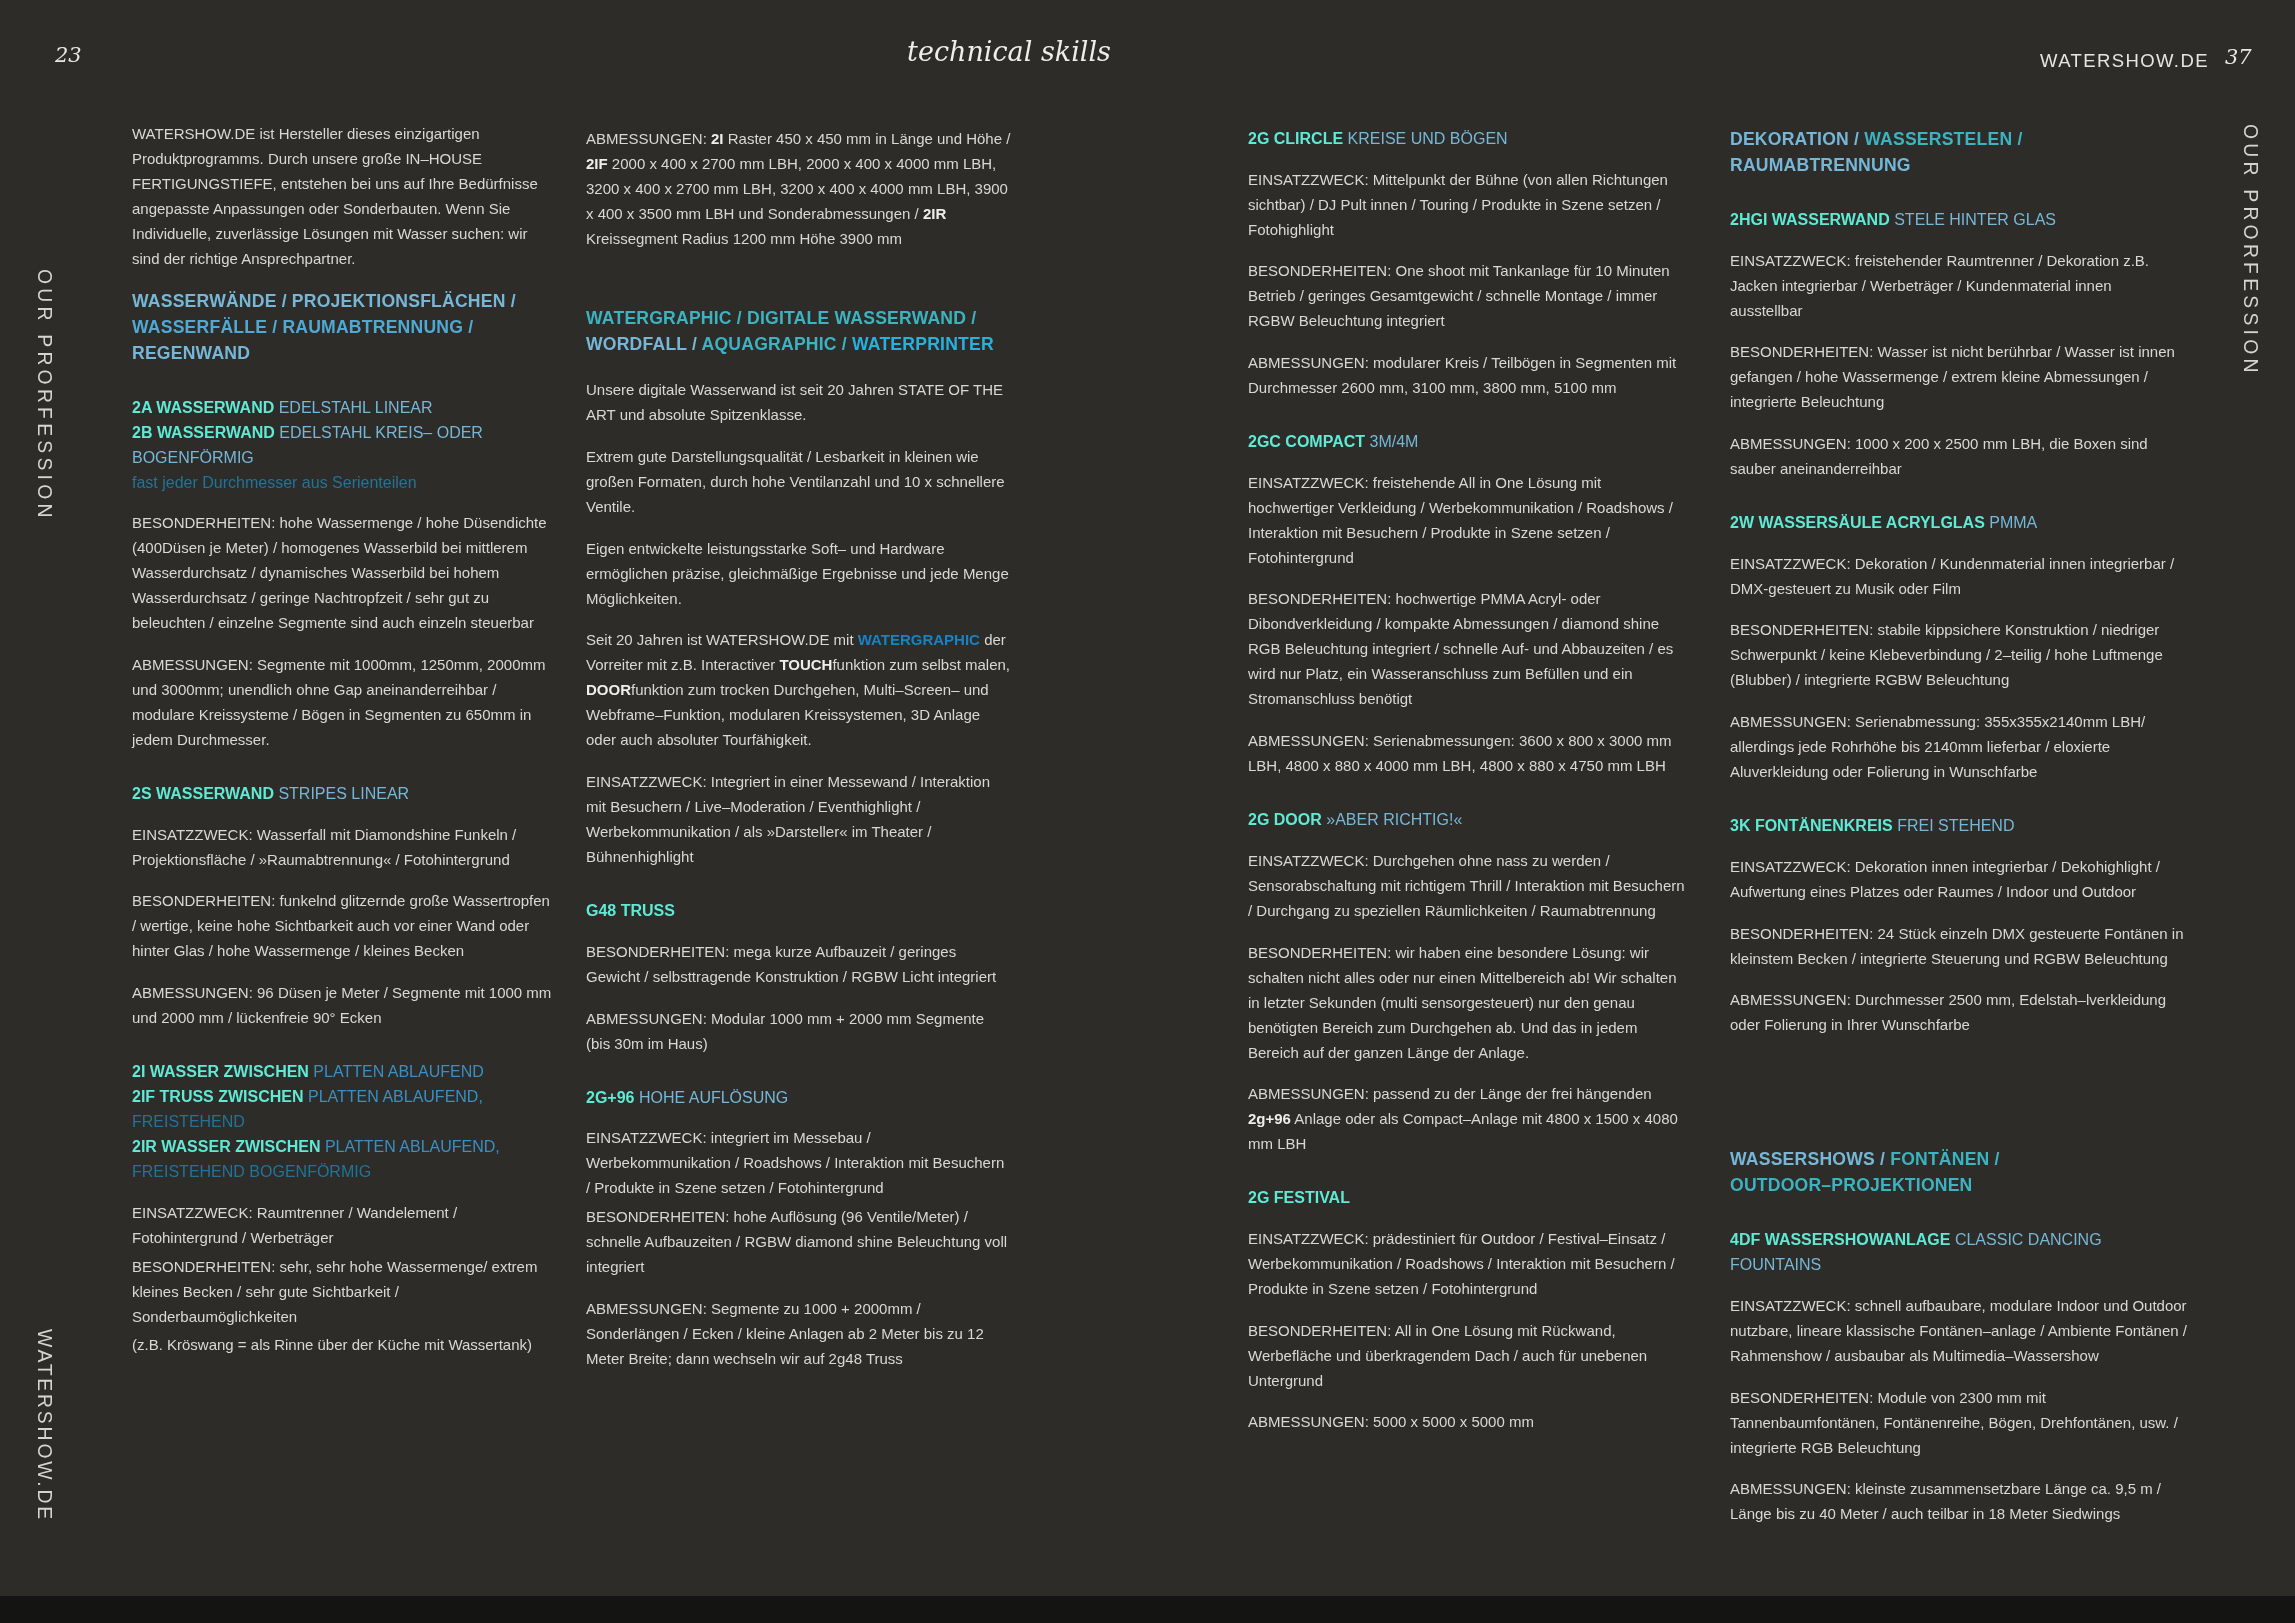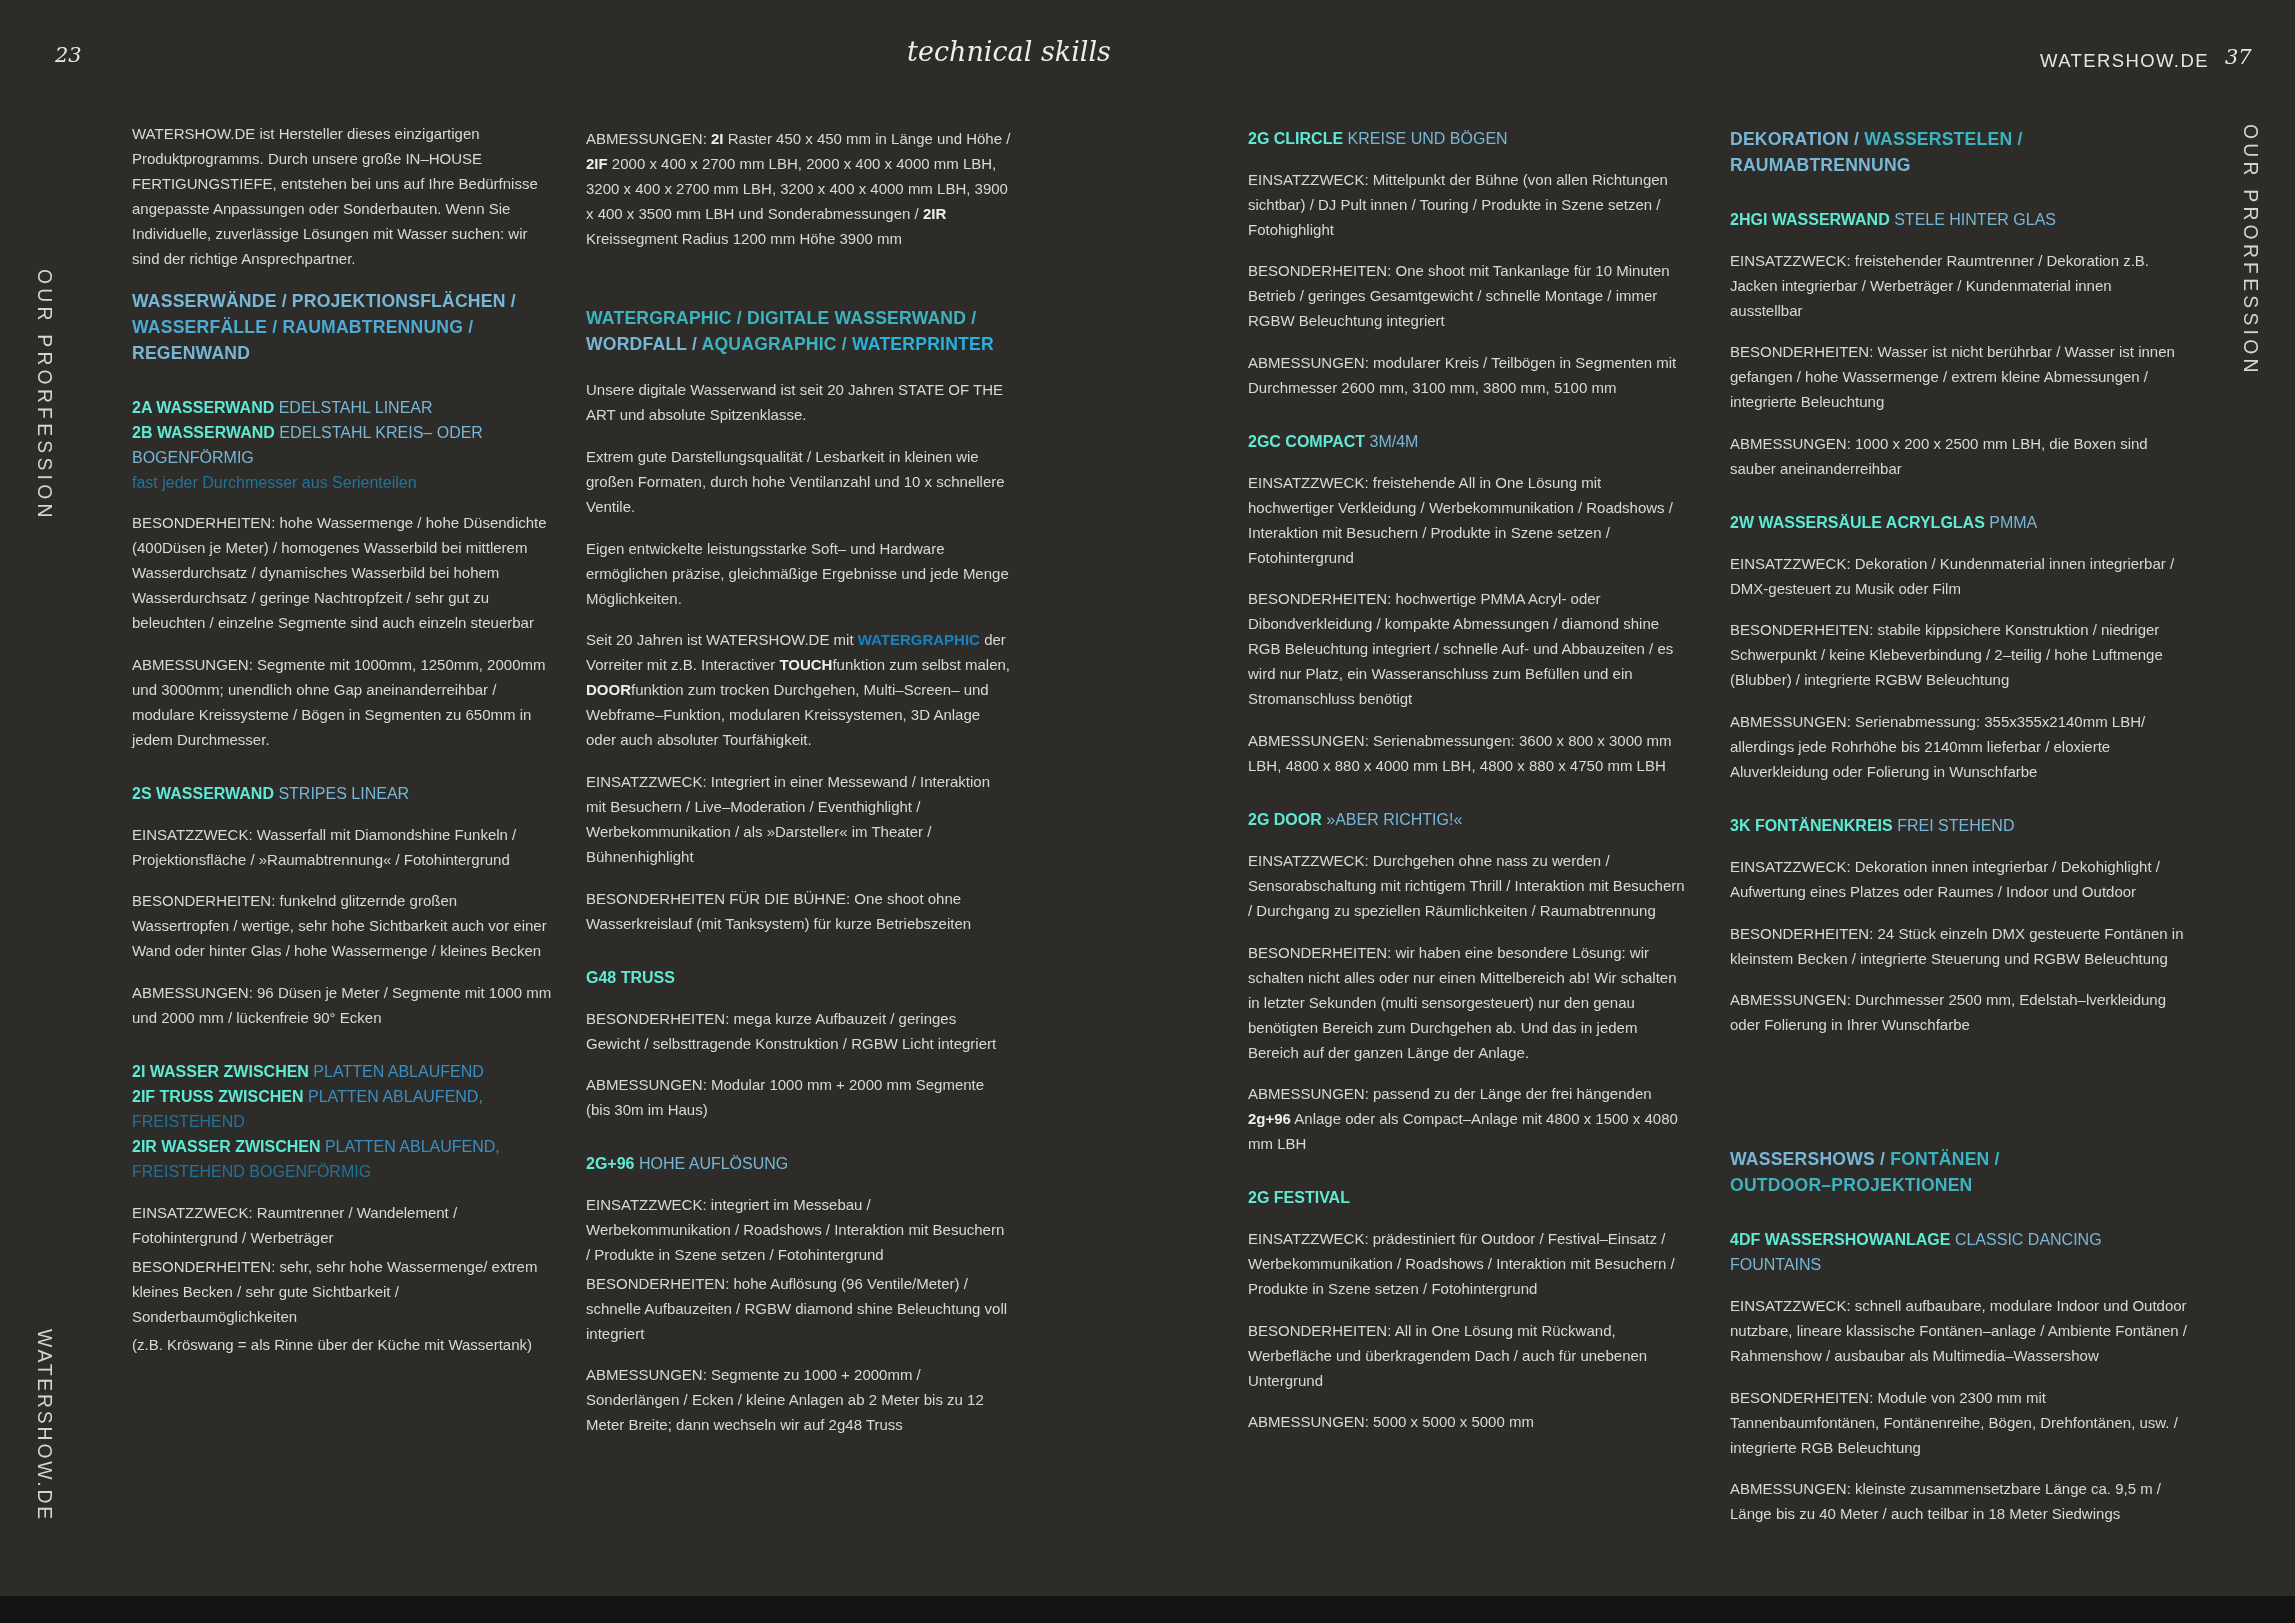--- a/index.html
+++ b/index.html
@@ -67,21 +67,21 @@
     <h3 class="prod">
       <span class="code">2A WASSERWAND</span><span class="rest"> EDELSTAHL LINEAR</span><br>
       <span class="code">2B WASSERWAND</span><span class="rest"> EDELSTAHL KREIS– ODER BOGENFÖRMIG</span>
       <span class="sub">fast jeder Durchmesser aus Serienteilen</span>
     </h3>
     <p>BESONDERHEITEN: hohe Wassermenge / hohe Düsendichte (400Düsen je Meter) / homogenes Wasserbild bei mittlerem Wasserdurchsatz / dynamisches Wasserbild bei hohem Wasserdurchsatz /  geringe Nachtropfzeit / sehr gut zu beleuchten / einzelne Segmente sind auch einzeln steuerbar</p>
     <p>ABMESSUNGEN: Segmente mit 1000mm, 1250mm, 2000mm und 3000mm; unendlich ohne Gap aneinanderreihbar / modulare Kreissysteme / Bögen in Segmenten zu 650mm in jedem Durchmesser.</p>
 
     <h3 class="prod"><span class="code">2S WASSERWAND</span><span class="rest"> STRIPES LINEAR</span></h3>
     <p>EINSATZZWECK: Wasserfall mit Diamondshine Funkeln /  Projektionsfläche / »Raumabtrennung« / Fotohintergrund</p>
-    <p>BESONDERHEITEN: funkelnd glitzernde großen Wassertropfen / wertige, sehr hohe Sichtbarkeit auch vor einer Wand oder hinter Glas / hohe Wassermenge /  kleines Becken</p>
+    <p>BESONDERHEITEN: funkelnd glitzernde große Wassertropfen / wertige, keine hohe Sichtbarkeit auch vor einer Wand oder hinter Glas / hohe Wassermenge /  kleines Becken</p>
     <p>ABMESSUNGEN: 96 Düsen je Meter / Segmente mit 1000 mm und 2000 mm / lückenfreie 90° Ecken</p>
 
     <h3 class="prod">
       <span class="code">2I WASSER ZWISCHEN</span><span class="restb"> PLATTEN ABLAUFEND</span><br>
       <span class="code">2IF TRUSS ZWISCHEN</span><span class="restb"> PLATTEN ABLAUFEND,</span>
       <span class="sub">FREISTEHEND</span>
       <span class="code">2IR WASSER ZWISCHEN</span><span class="restb"> PLATTEN ABLAUFEND,</span>
       <span class="sub">FREISTEHEND BOGENFÖRMIG</span>
     </h3>
     <p class="tight">EINSATZZWECK: Raumtrenner / Wandelement / Fotohintergrund / Werbeträger</p>
@@ -93,21 +93,20 @@
     <p><span>ABMESSUNGEN: </span><b class="wb">2I</b><span> Raster 450 x 450 mm in Länge und Höhe / </span><b class="wb">2IF</b><span> 2000 x 400 x 2700 mm LBH, 2000 x 400 x 4000 mm LBH, 3200 x 400 x 2700 mm LBH, 3200 x 400 x 4000 mm LBH, 3900 x 400 x 3500 mm LBH und Sonderabmessungen / </span><b class="wb">2IR</b><span> Kreissegment Radius 1200 mm Höhe 3900 mm</span></p>
 
     <h2 class="sechead mt-xl"><span class="tl">WATERGRAPHIC / DIGITALE WASSERWAND /
 </span><span class="lb">WORDFALL / </span><span class="tl">AQUAGRAPHIC / </span><span class="cy">WATERPRINTER</span></h2>
 
     <p>Unsere digitale Wasserwand ist seit 20 Jahren STATE OF THE ART und absolute Spitzenklasse.</p>
     <p>Extrem gute Darstellungsqualität /  Lesbarkeit in kleinen wie großen Formaten, durch hohe Ventilanzahl und 10 x schnellere Ventile.</p>
     <p>Eigen entwickelte leistungsstarke Soft– und Hardware ermöglichen präzise, gleichmäßige Ergebnisse und jede Menge Möglichkeiten.</p>
     <p><span>Seit 20 Jahren ist WATERSHOW.DE mit </span><b class="wc">WATERGRAPHIC</b><span> der Vorreiter mit z.B. Interactiver </span><b class="wb">TOUCH</b><span>funktion zum selbst malen, </span><b class="wb">DOOR</b><span>funktion zum trocken Durchgehen, Multi–Screen– und Webframe–Funktion, modularen Kreissystemen, 3D Anlage oder auch absoluter Tourfähigkeit.</span></p>
     <p>EINSATZZWECK: Integriert in einer Messewand / Interaktion mit Besuchern / Live–Moderation / Eventhighlight / Werbekommunikation / als »Darsteller« im Theater / Bühnenhighlight</p>
-    <p>BESONDERHEITEN FÜR DIE BÜHNE: One shoot ohne Wasserkreislauf (mit Tanksystem) für kurze Betriebszeiten</p>
 
     <h3 class="prod"><span class="code">G48 TRUSS</span></h3>
     <p>BESONDERHEITEN: mega kurze Aufbauzeit / geringes Gewicht / selbsttragende Konstruktion / RGBW Licht integriert</p>
     <p>ABMESSUNGEN: Modular 1000 mm + 2000 mm Segmente (bis 30m im Haus)</p>
 
     <h3 class="prod"><span class="code">2G+96</span><span class="rest"> HOHE AUFLÖSUNG</span></h3>
     <p class="tight">EINSATZZWECK: integriert im Messebau / Werbekommunikation / Roadshows / Interaktion mit Besuchern / Produkte in Szene setzen / Fotohintergrund</p>
     <p>BESONDERHEITEN: hohe Auflösung (96 Ventile/Meter) / schnelle Aufbauzeiten / RGBW diamond shine Beleuchtung voll integriert</p>
     <p>ABMESSUNGEN: Segmente zu 1000 + 2000mm / Sonderlängen / Ecken / kleine Anlagen ab 2 Meter bis zu 12 Meter Breite; dann wechseln wir auf 2g48 Truss</p>
   </div>

